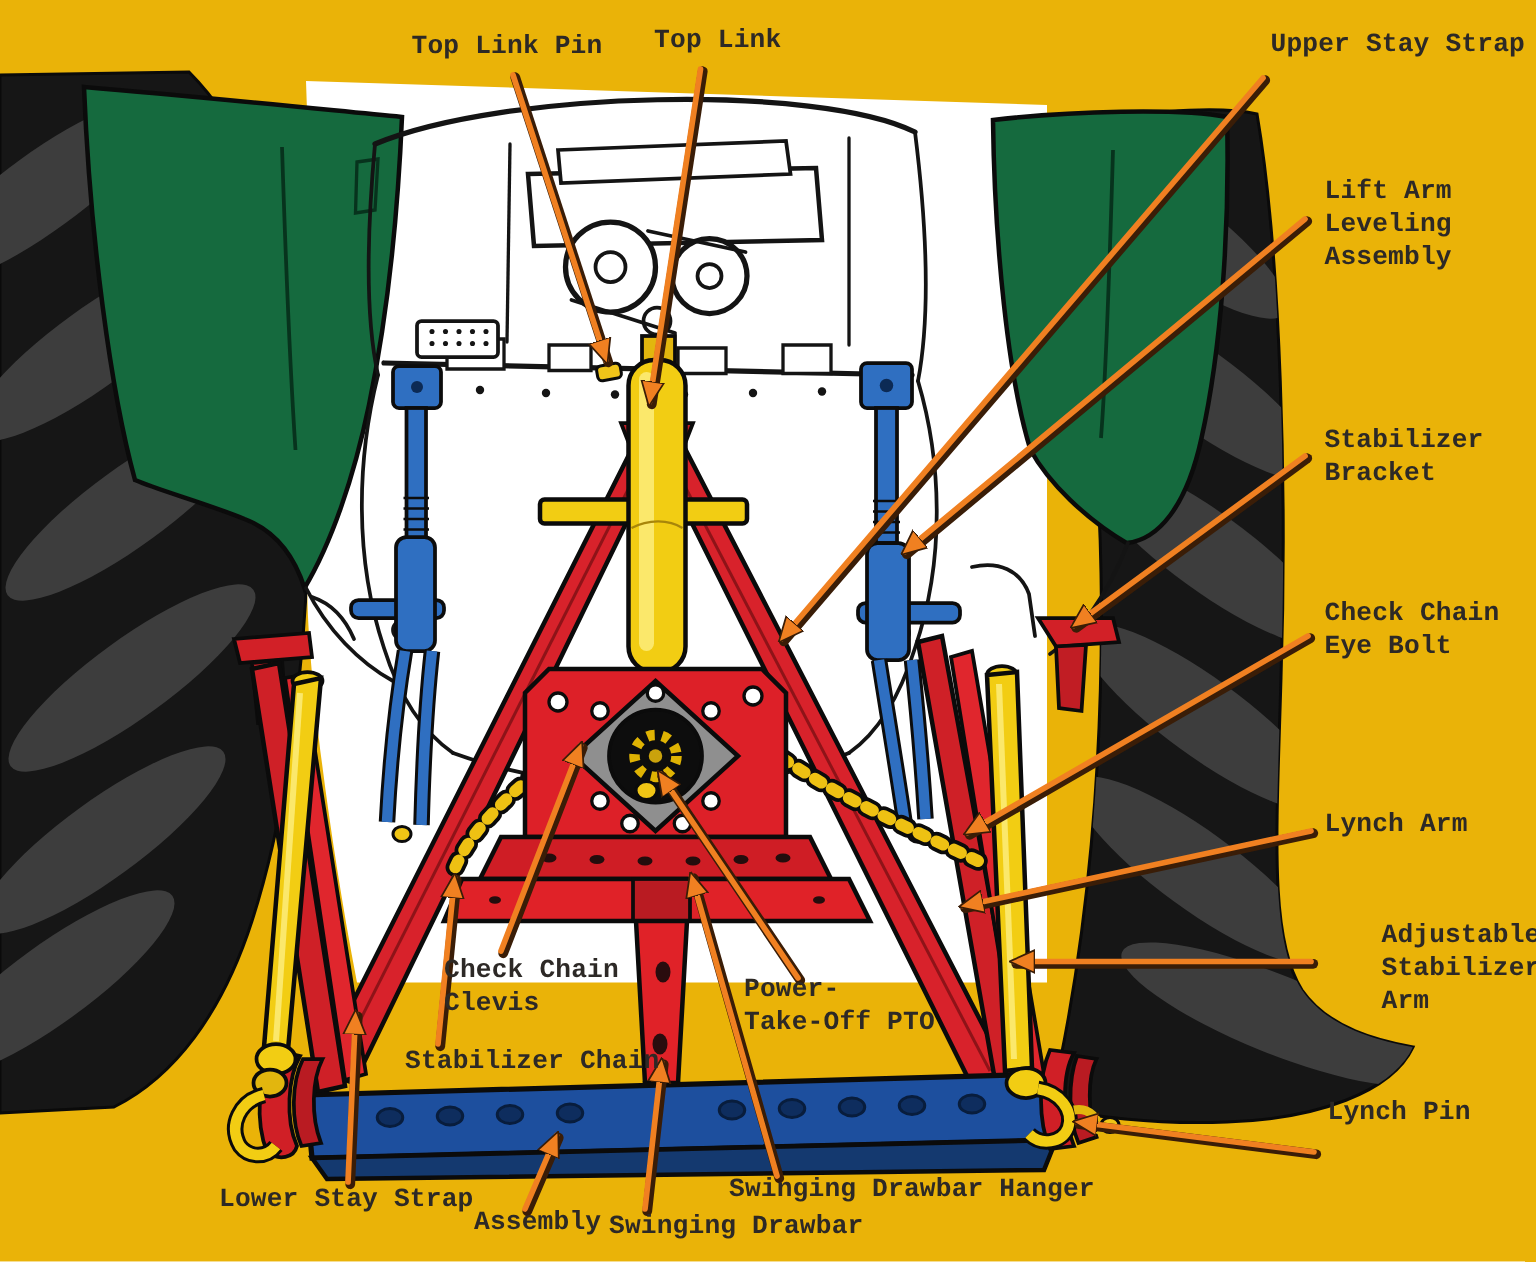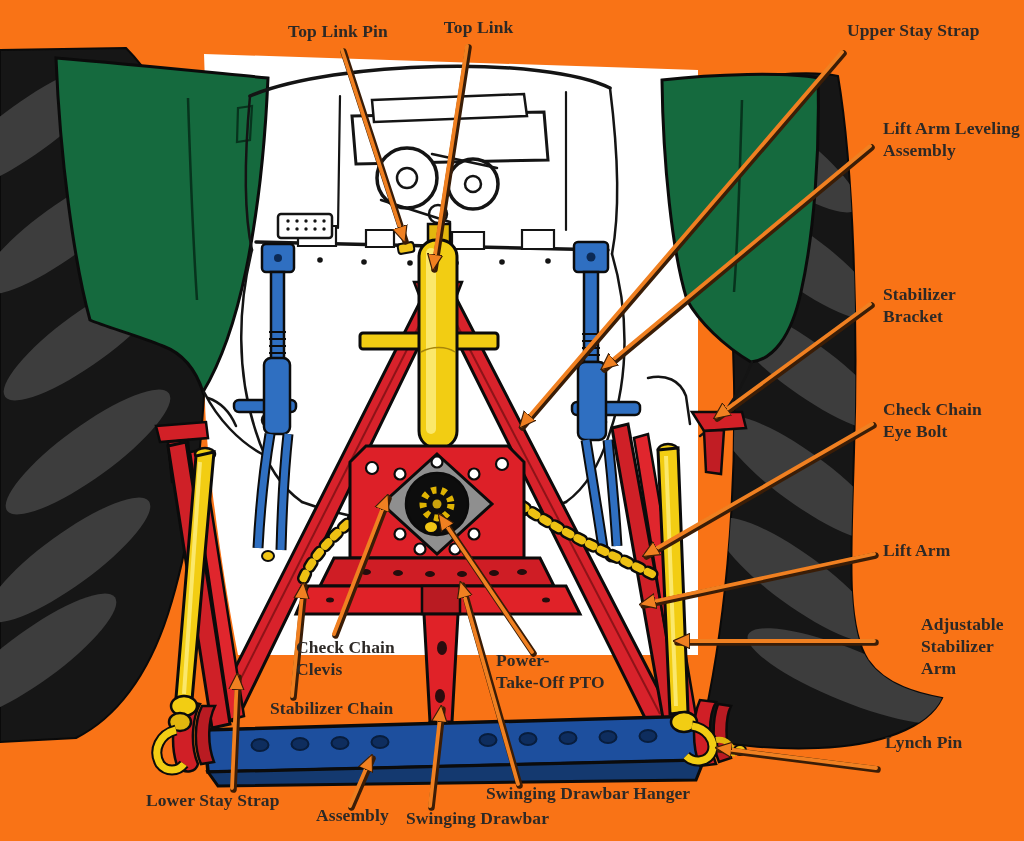--- a/index.html
+++ b/index.html
@@ -1,17 +1,17 @@
 <!DOCTYPE html>
 <html><head>
 <meta charset="utf-8">
 <style>
   html,body{margin:0;padding:0;background:#ffffff;}
-  #stage{position:relative;width:1024px;height:841px;background:#f97316;overflow:hidden;
-         font-family:Liberation Serif, serif;}
+  #stage{position:relative;width:1024px;height:841px;background:#eab308;overflow:hidden;
+         font-family:Liberation Mono, monospace;}
   #diagram-svg{position:absolute;left:0;top:0;}
   .label{position:absolute;font-weight:bold;font-size:17.5px;line-height:1.25;color:#2d2926;
          white-space:pre-line;letter-spacing:.1px;}
   .label.center{text-align:center;}
 </style>
 </head>
 <body>
 
 <div id="stage">
 
@@ -336,21 +336,21 @@
 
 <div class="label center" style="left:273px;top:21px;width:130px;">Top Link Pin</div>
 <div class="label center" style="left:436px;top:17px;width:85px;">Top Link</div>
 <div class="label" style="left:847px;top:20px;">Upper Stay Strap</div>
 <div class="label" style="left:883px;top:118px;">Lift Arm Leveling
 Assembly</div>
 <div class="label" style="left:883px;top:284px;">Stabilizer
 Bracket</div>
 <div class="label" style="left:883px;top:399px;">Check Chain
 Eye Bolt</div>
-<div class="label" style="left:883px;top:540px;">Lift Arm</div>
+<div class="label" style="left:883px;top:540px;">Lynch Arm</div>
 <div class="label" style="left:883px;top:614px;margin-left:38px;">Adjustable
 Stabilizer Arm</div>
 <div class="label" style="left:885px;top:732px;">Lynch Pin</div>
 <div class="label" style="left:296px;top:637px;">Check Chain
 Clevis</div>
 <div class="label" style="left:270px;top:698px;text-align:right;">Stabilizer Chain</div>
 <div class="label" style="left:146px;top:790px;">Lower Stay Strap</div>
 <div class="label" style="left:316px;top:805px;">Assembly</div>
 <div class="label" style="left:406px;top:808px;">Swinging Drawbar</div>
 <div class="label" style="left:486px;top:783px;">Swinging Drawbar Hanger</div>

